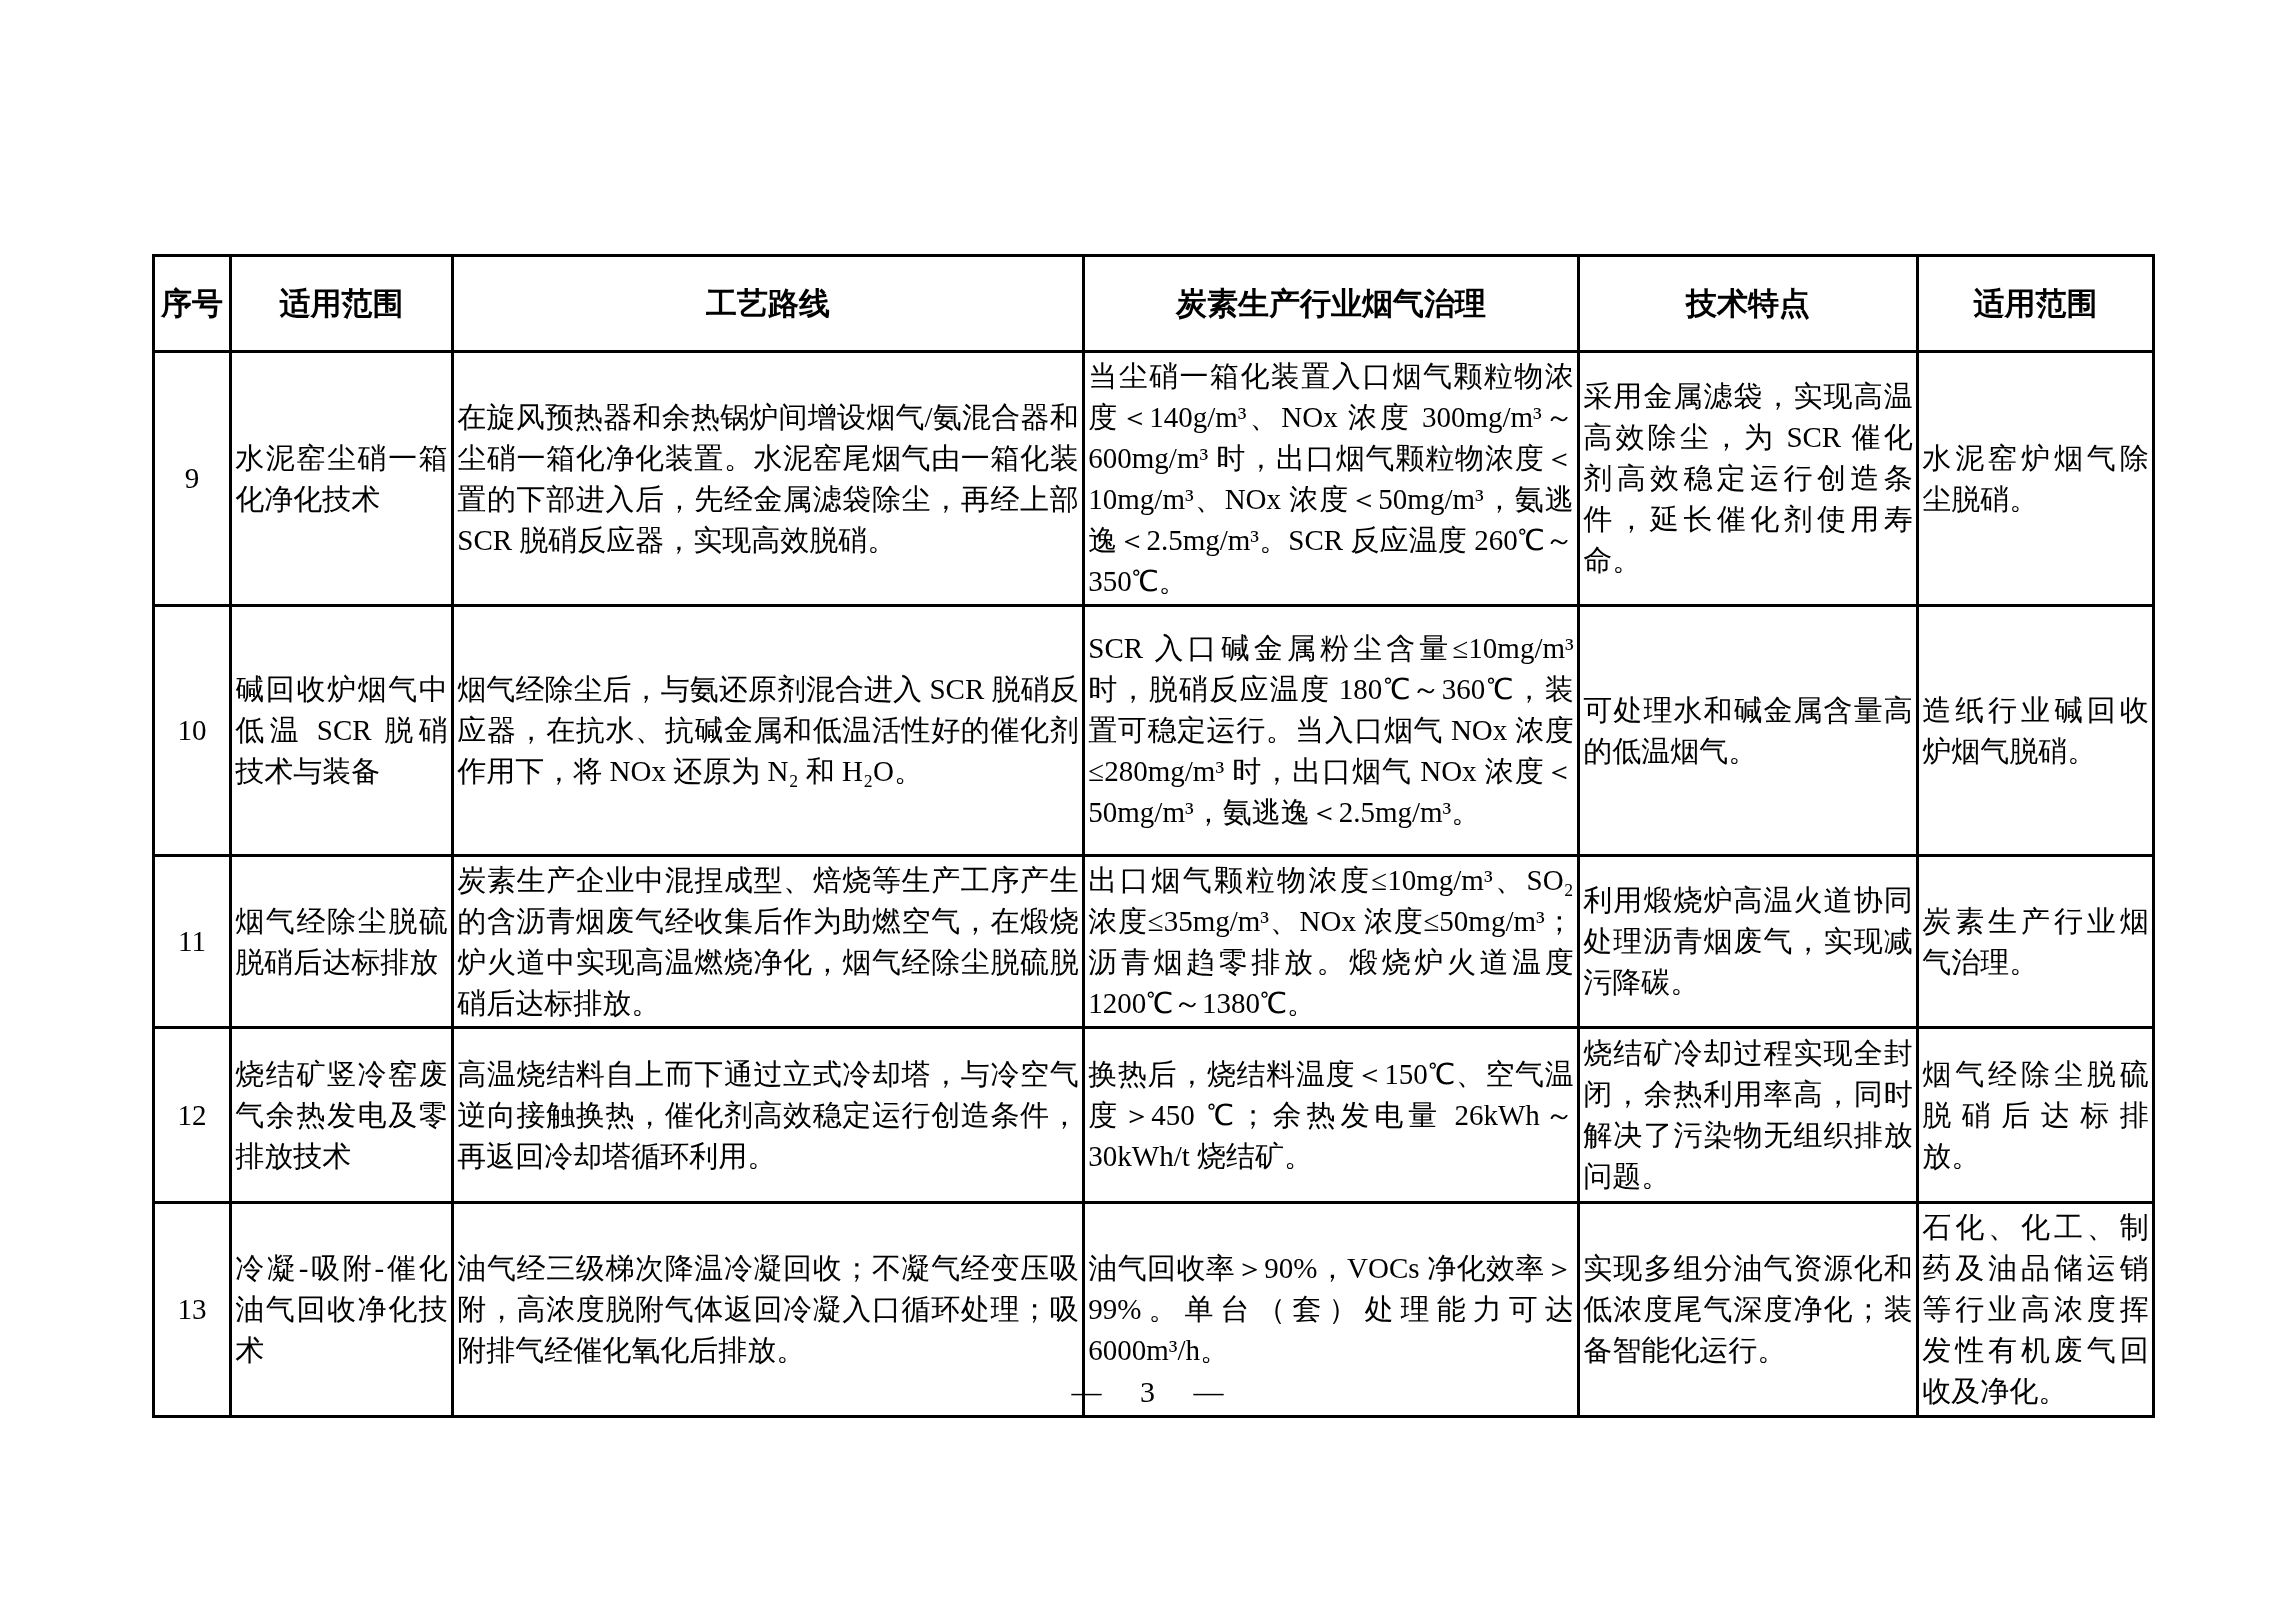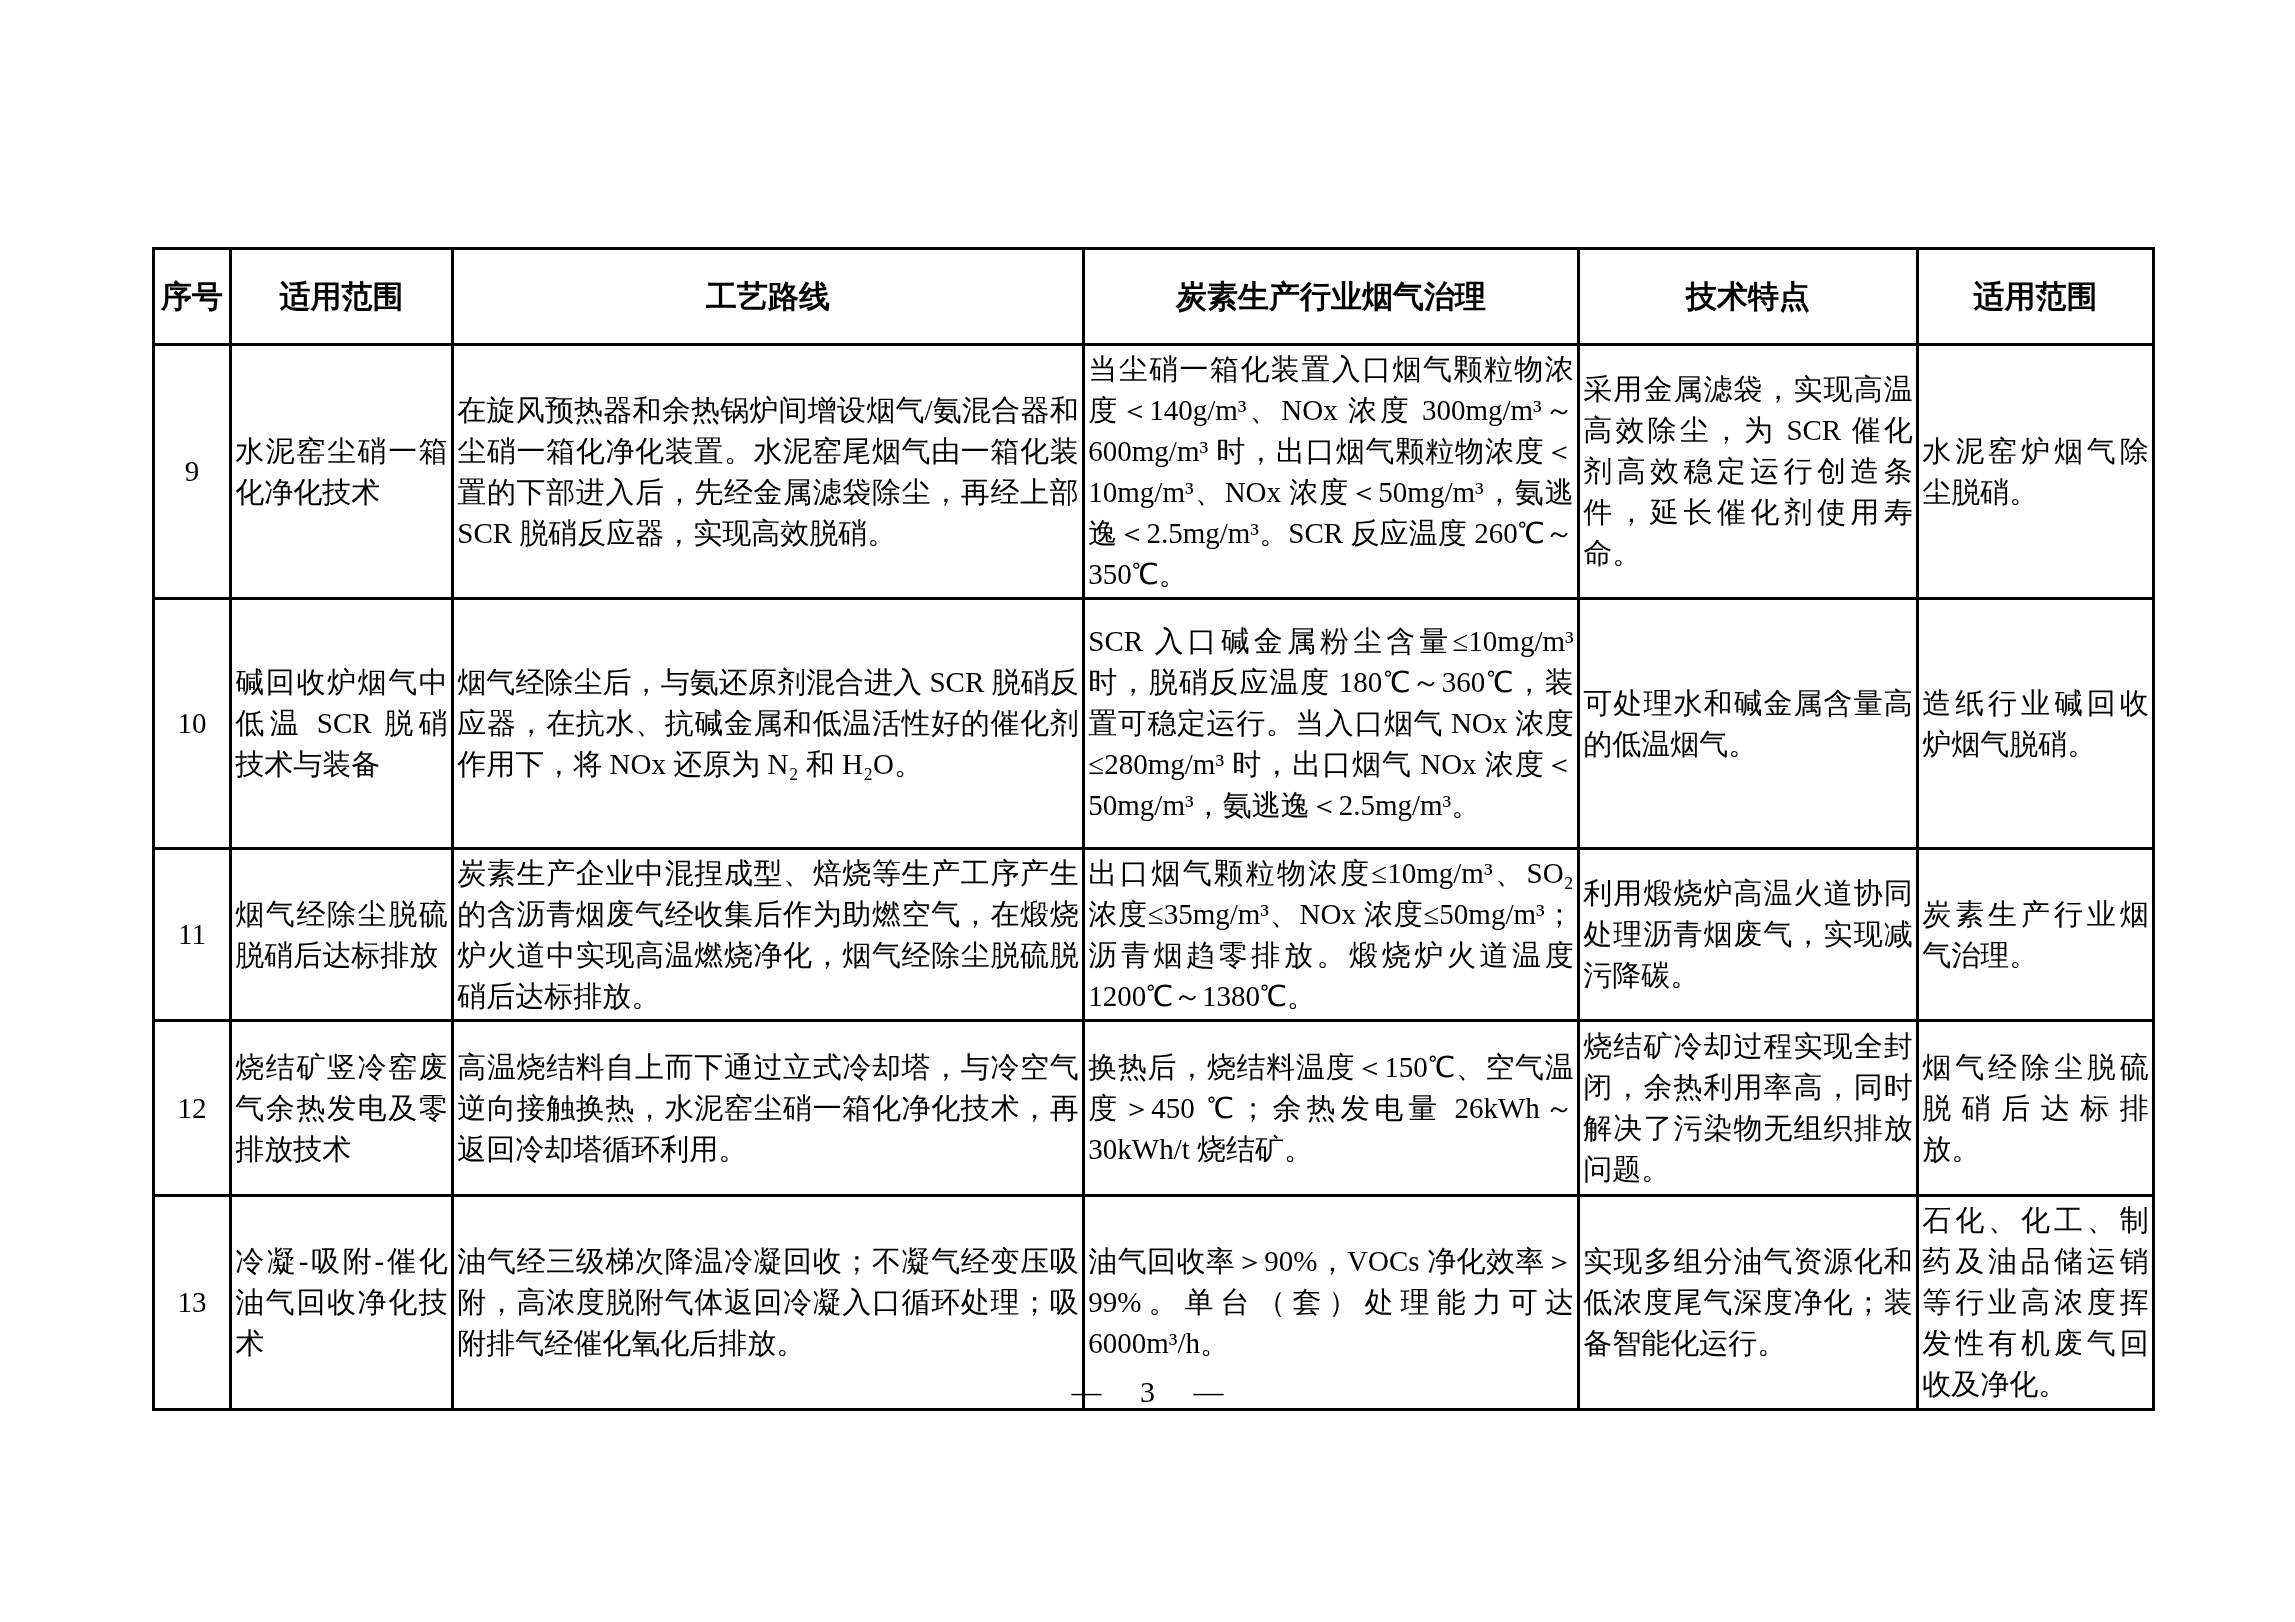--- a/index.html
+++ b/index.html
@@ -8,21 +8,21 @@
     width:2295px;
     height:1623px;
     background:#ffffff;
     overflow:hidden;
     font-family:"Liberation Serif", serif;
     color:#000;
   }
   table.tech-table {
     position:absolute;
     left:152px;
-    top:247px;
+    top:254px;
     width:2000px;
     border-collapse:collapse;
     table-layout:fixed;
   }
   .tech-table th {
     border:3.9px solid #000;
     font-family:"Liberation Sans", sans-serif;
     font-weight:bold;
     font-size:31px;
     text-align:center;
@@ -106,21 +106,21 @@
         <td>烟气经除尘脱硫脱硝后达标排放</td>
         <td>炭素生产企业中混捏成型、焙烧等生产工序产生的含沥青烟废气经收集后作为助燃空气，在煅烧炉火道中实现高温燃烧净化，烟气经除尘脱硫脱硝后达标排放。</td>
         <td>出口烟气颗粒物浓度≤10mg/m³、SO₂ 浓度≤35mg/m³、NOx 浓度≤50mg/m³；沥青烟趋零排放。煅烧炉火道温度 1200℃～1380℃。</td>
         <td>利用煅烧炉高温火道协同处理沥青烟废气，实现减污降碳。</td>
         <td>炭素生产行业烟气治理。</td>
       </tr>
 
       <tr class="row-12">
         <td class="no-cell">12</td>
         <td>烧结矿竖冷窑废气余热发电及零排放技术</td>
-        <td>高温烧结料自上而下通过立式冷却塔，与冷空气逆向接触换热，水泥窑尘硝一箱化净化技术，再返回冷却塔循环利用。</td>
+        <td>高温烧结料自上而下通过立式冷却塔，与冷空气逆向接触换热，催化剂高效稳定运行创造条件，再返回冷却塔循环利用。</td>
         <td>换热后，烧结料温度＜150℃、空气温度＞450 ℃；余热发电量 26kWh～30kWh/t 烧结矿。</td>
         <td>烧结矿冷却过程实现全封闭，余热利用率高，同时解决了污染物无组织排放问题。</td>
         <td>烟气经除尘脱硫脱硝后达标排放。</td>
       </tr>
 
       <tr class="row-13">
         <td class="no-cell">13</td>
         <td>冷凝-吸附-催化油气回收净化技术</td>
         <td>油气经三级梯次降温冷凝回收；不凝气经变压吸附，高浓度脱附气体返回冷凝入口循环处理；吸附排气经催化氧化后排放。</td>
         <td>油气回收率＞90%，VOCs 净化效率＞99%。单台（套）处理能力可达 6000m³/h。</td>

